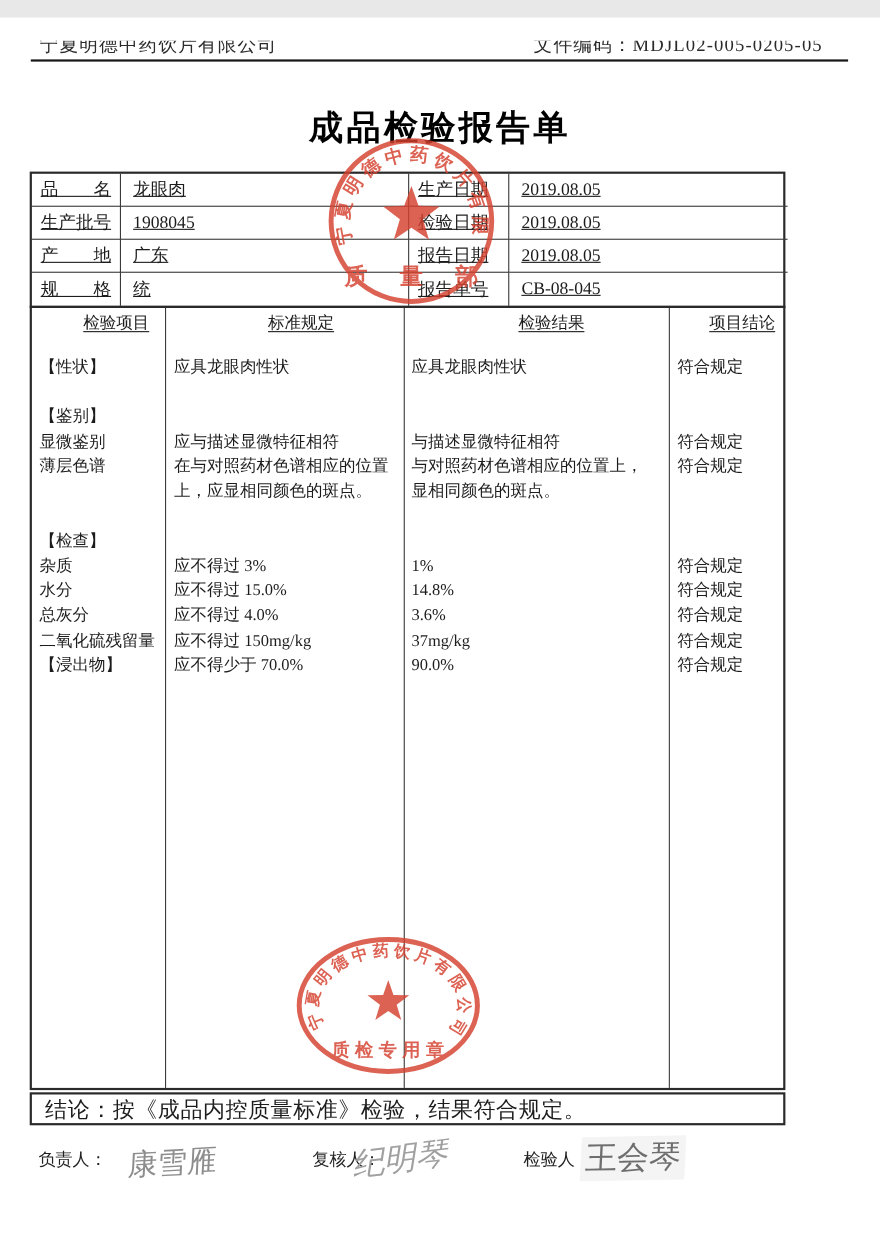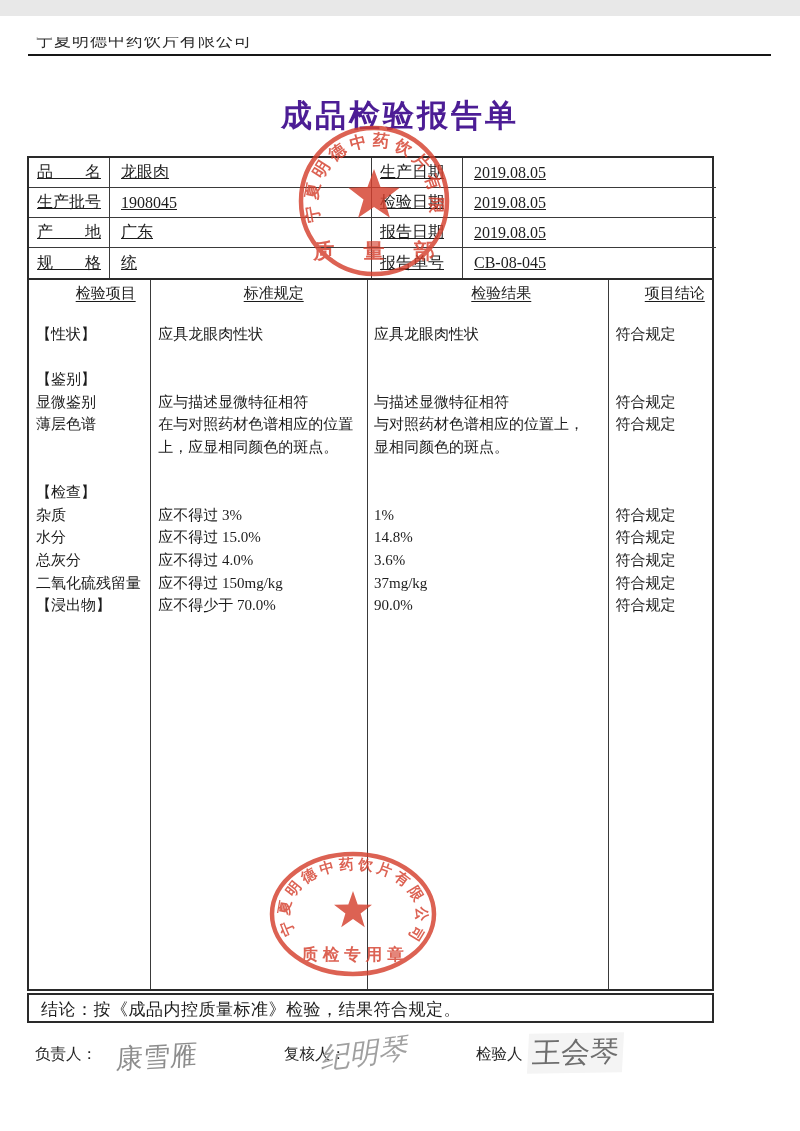--- a/index.html
+++ b/index.html
@@ -10,21 +10,21 @@
     font-family:"Liberation Serif","DejaVu Serif",serif; color:#1c1c1c;
   }
   
   .hdr-clip { position:absolute; top:21px; height:15px; overflow:hidden; }
   .hdr-clip .inner { display:block; margin-top:-8px; font-size:17px; color:#2b2b2b; letter-spacing:1px; white-space:nowrap; }
   .hdr-left { left:36px; }
   .hdr-right { right:52px; }
   .hdr-rule { position:absolute; top:38px; left:28px; width:743px; height:2px; background:#161616; }
   
   .title { position:absolute; top:79px; left:0; width:100%; text-align:center;
-           font-size:31px; font-weight:bold; letter-spacing:3px; color:#4c1d95; }
+           font-size:31px; font-weight:bold; letter-spacing:3px; color:#000000; }
   
   .info-table { position:absolute; left:27px; top:140px; width:687px;
     display:grid; grid-template-columns:81px 262px 91px 253px; grid-auto-rows:30px;
     border:2px solid #2a2a2a; font-size:16px;text-decoration:underline; }
   .info-table .cell { border-right:1px solid #3a3a3a; border-bottom:1px solid #3a3a3a;
     display:flex; align-items:center; padding:0 8px; white-space:nowrap; overflow:hidden; }
   .info-table .cell.last-col { border-right:none; }
   .info-table .cell.last-row { border-bottom:none; }
   .info-table .val { padding-left:11px; }
   
@@ -37,22 +37,22 @@
   .mt-header .h1 { width:121px; } .mt-header .h2 { width:217px; }
   .mt-header .h3 { width:241px; } .mt-header .h4 { width:108px; }
   .mt-body { padding-top:17px; }
   .mt-row { display:flex; align-items:flex-start; min-height:22.6px; line-height:22.6px; }
   .mt-row .c1 { width:121px; padding-left:7px; }
   .mt-row .c2 { width:217px; padding-left:9px; padding-right:8px; }
   .mt-row .c3 { width:241px; padding-left:9px; padding-right:10px; }
   .mt-row .c4 { width:108px; padding-left:11px; }
   
   .conclusion { position:absolute; left:27px; top:977px; width:687px; height:30px;
-    border:2px solid #2a2a2a; display:flex; align-items:flex-end; padding-left:12px;
-    font-size:17px; letter-spacing:0.5px; }
+    border:2px solid #2a2a2a; display:flex; align-items:center; padding-left:12px;
+    font-size:20px; letter-spacing:0.5px; }
   
   .sig-label { position:absolute; top:1028px; font-size:15.5px; color:#222; }
   .sig-name { position:absolute; white-space:nowrap; }
   .sig-lead   { top:1023px; left:116px; color:#8d8d8d; font-size:27px;
                 transform:rotate(-3deg) skewX(-6deg); }
   .sig-review { top:1018px; left:322px; color:#a0a0a0; font-size:29px;
                 transform:rotate(-7deg) skewX(-16deg); }
   .sig-insp   { top:1017px; left:528px; color:#6e6e6e; font-size:29px; background:#f4f4f4;
                 transform:rotate(-1deg) skewX(-4deg); padding:0 4px; }
   
@@ -61,20 +61,23 @@
   .stamp-bottom { left:265px; top:831px; }
   .stamp text, .stamp textPath { font-family:"Liberation Serif","DejaVu Serif",serif; font-weight:bold; }
 </style>
 </head>
 <body>
 
 <div class="page">
 
   <div class="hdr-clip hdr-left">
     <span class="inner">宁夏明德中药饮片有限公司</span>
+  </div>
+  <div class="hdr-clip hdr-right">
+    <span class="inner">文件编码：MDJL02-005-0205-05</span>
   </div>
   <div class="hdr-rule"></div>
 
   <div class="title">成品检验报告单</div>
 
   <div class="info-table">
     <div class="cell">品　　名</div>
     <div class="cell val">龙眼肉</div>
     <div class="cell">生产日期</div>
     <div class="cell val last-col">2019.08.05</div>

